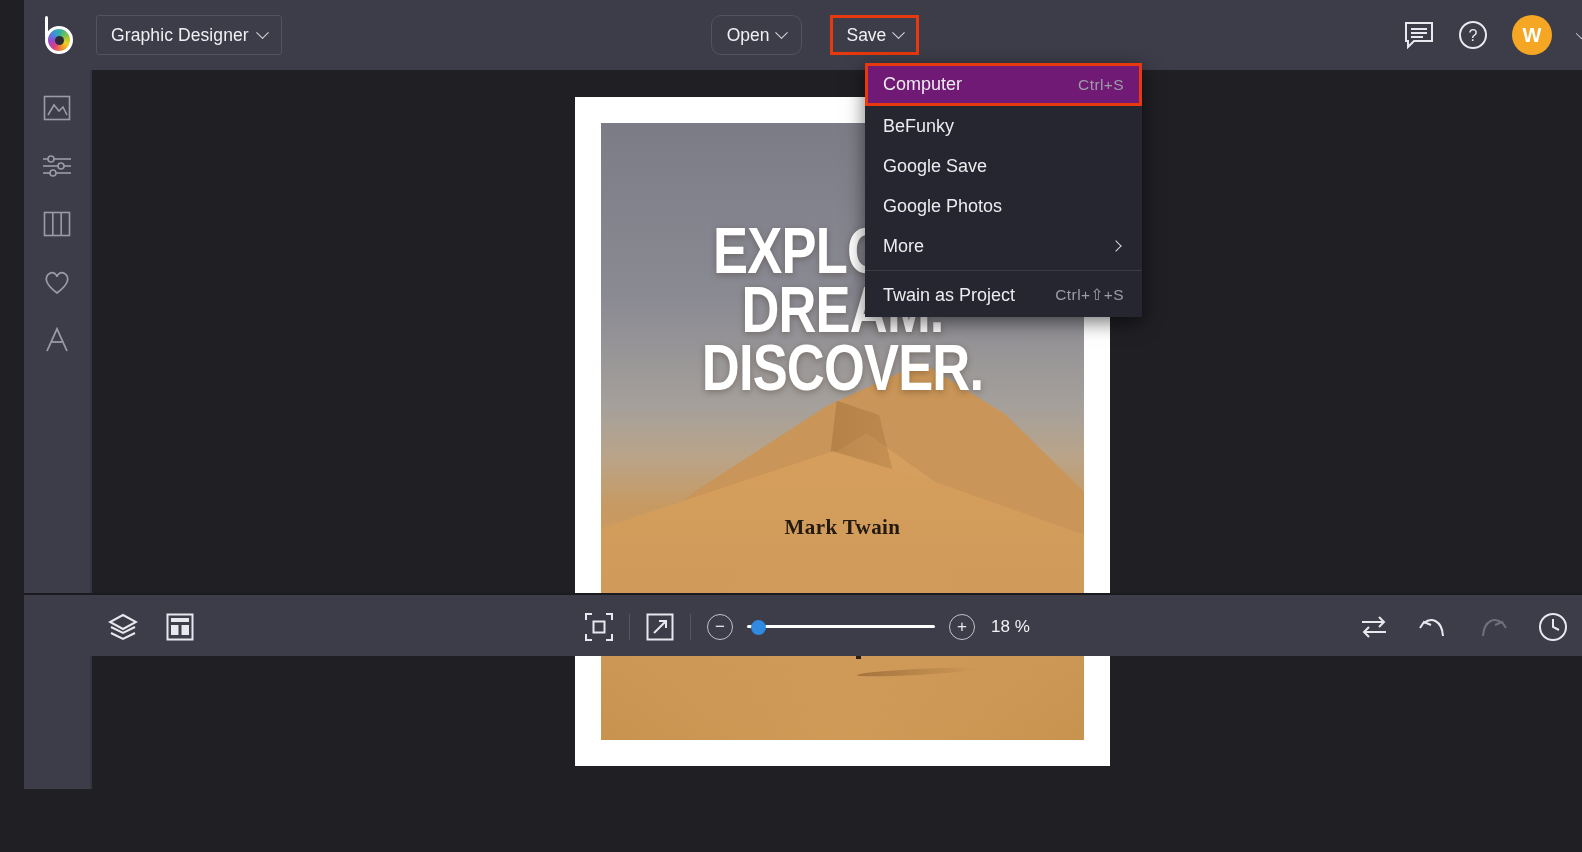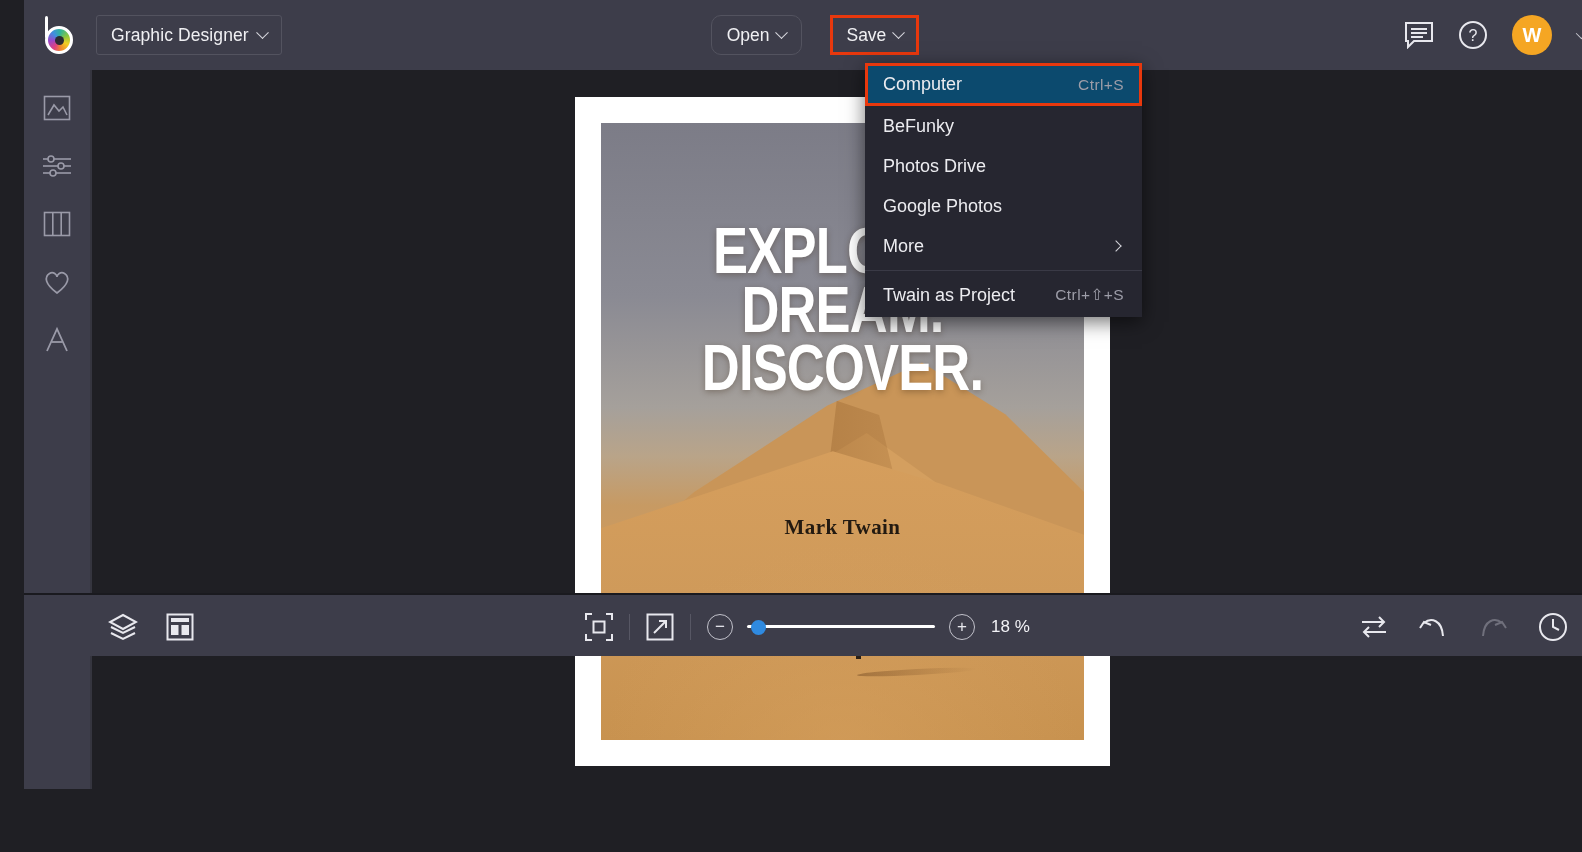--- a/index.html
+++ b/index.html
@@ -200,21 +200,21 @@
   .menu-item {
     height: 40px;
     display: flex; align-items: center;
     padding: 15px 18px;
     color: #ececf0; font-size: 18px; cursor: pointer;
     position: relative;
   }
   .menu-item .label { flex: 1; }
   .menu-item .shortcut { color: #9d9da8; font-size: 15.5px; letter-spacing: .4px; }
   .menu-item.active {
-    background: #0c4a6e;
+    background: #701a75;
     border: 3px solid #e8380d;
     height: 43px;
     padding: 0 15px;
   }
   .menu-item .arrow-right {
     display: inline-block; width: 8px; height: 8px;
     border-top: 1.9px solid #d3d3da; border-right: 1.9px solid #d3d3da;
     transform: rotate(45deg); margin-right: 4px;
   }
   .menu-sep { height: 1px; background: #3a3a46; margin: 4px 0 4px 0; }
@@ -389,21 +389,21 @@
     <div class="menu-item active">
       <span class="label">Computer</span>
       <span class="shortcut">Ctrl+S</span>
     </div>
 
     <div class="menu-item">
       <span class="label">BeFunky</span>
     </div>
 
     <div class="menu-item">
-      <span class="label">Photos Drive</span>
+      <span class="label">Google Save</span>
     </div>
 
     <div class="menu-item">
       <span class="label">Google Photos</span>
     </div>
 
     <div class="menu-item">
       <span class="label">More</span>
       <span class="arrow-right"></span>
     </div>

